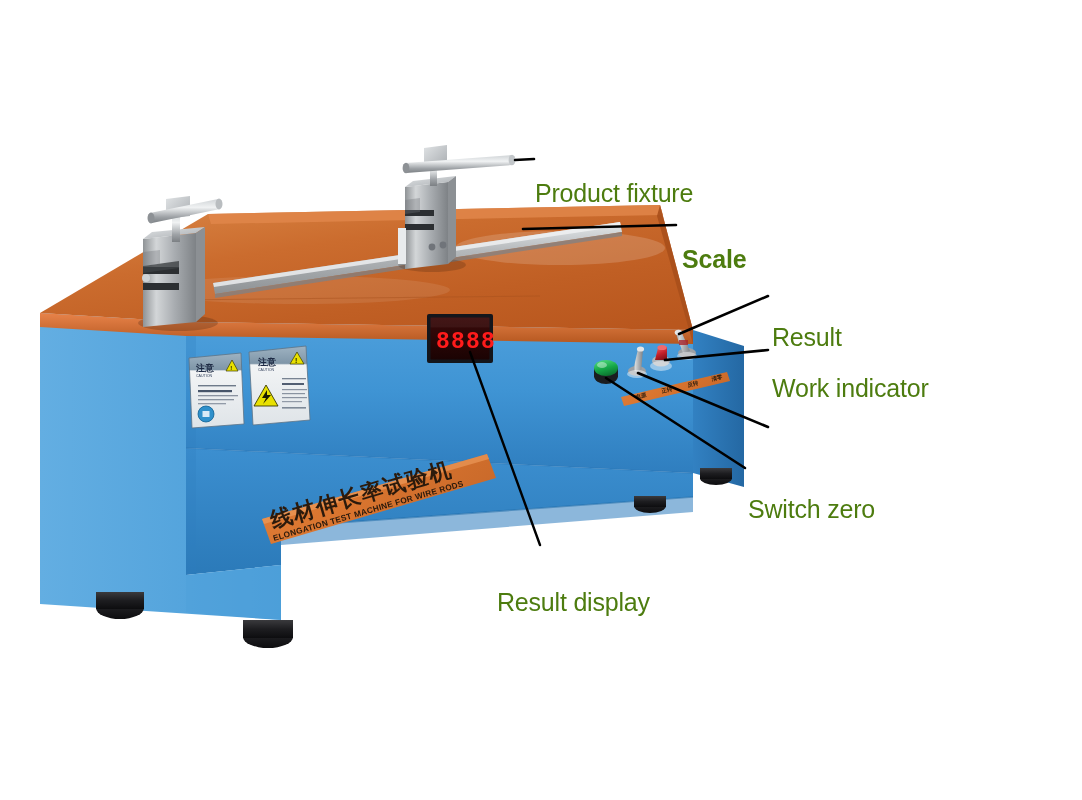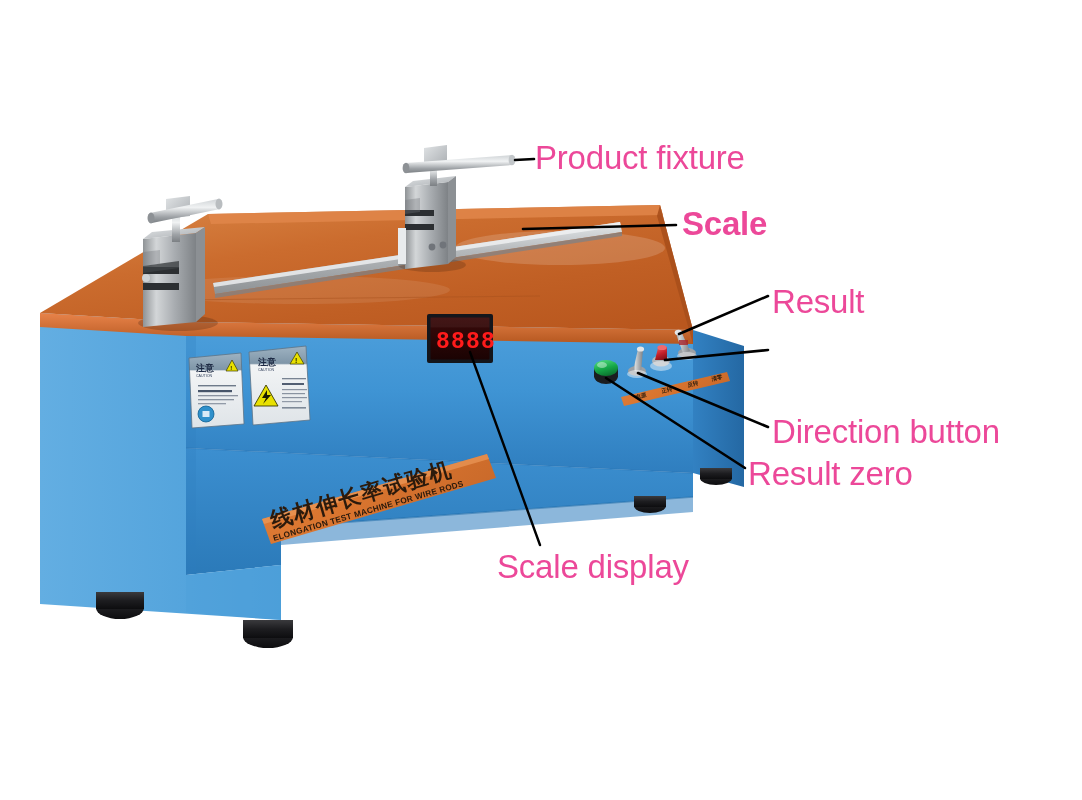--- a/index.html
+++ b/index.html
@@ -18,27 +18,28 @@
     overflow: hidden;
   }
   #scene {
     position: absolute;
     inset: 0;
     width: 1082px;
     height: 800px;
   }
   .callout {
     position: absolute;
-    color: #ec4899;
+    color: #4d7c0f;
     font-family: "Liberation Sans", sans-serif;
-    font-size: 33px;
+    font-size: 25px;
     font-weight: 400;
     letter-spacing: -0.2px;
     white-space: nowrap;
     line-height: 1;
+    margin-top: 40px;
   }
   .callout.c-product  { left: 535px; top: 141px; }
   .callout.c-scale    { left: 682px; top: 207px; font-weight: bold; }
   .callout.c-switch   { left: 772px; top: 285px; }
   .callout.c-work     { left: 772px; top: 336px; }
   .callout.c-dir      { left: 772px; top: 415px; }
   .callout.c-zero     { left: 748px; top: 457px; }
   .callout.c-result   { left: 497px; top: 550px; }
 </style>
 </head>
@@ -328,17 +329,17 @@
       <path d="M665,360 L768,350"></path>
       <path d="M638,373 L768,427"></path>
       <path d="M606,378 L745,468"></path>
       <path d="M470,352 L540,545" stroke-width="2.4"></path>
     </g>
   </svg>
 
   <div class="callout c-product">Product fixture</div>
   <div class="callout c-scale">Scale</div>
   <div class="callout c-switch">Result</div>
-  <div class="callout c-dir">Direction button</div>
-  <div class="callout c-zero">Result zero</div>
-  <div class="callout c-result">Scale display</div>
+  <div class="callout c-work">Work indicator</div>
+  <div class="callout c-zero">Switch zero</div>
+  <div class="callout c-result">Result display</div>
 
 </div>
 
 </body></html>

